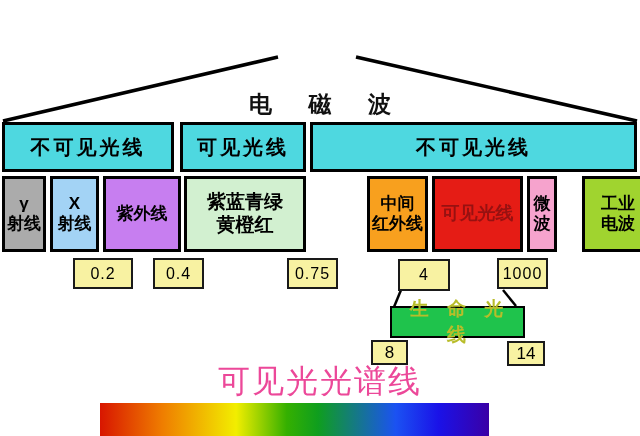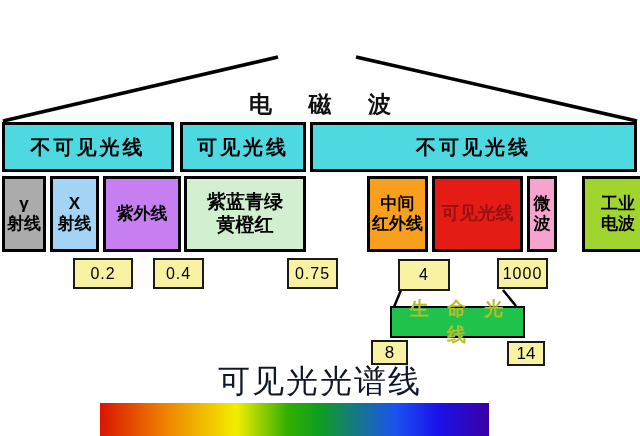--- a/index.html
+++ b/index.html
@@ -38,21 +38,21 @@
   }
   .lifebox{
     left:390px;top:306px;width:135px;height:32px;border:2px solid #000;
     font-size:19px;font-weight:bold;letter-spacing:2px;word-spacing:9px;
   }
   .rangebox{
     height:25px;border:2px solid #1a1a1a;font-size:17px;color:#000;
   }
   .spec-title{
     left:0;top:364px;width:640px;height:36px;
-    font-size:32px;color:#0f172a;letter-spacing:2px;
+    font-size:32px;color:#ec4899;letter-spacing:2px;
   }
   .rainbow{left:100px;top:403px;width:389px;height:33px;}
 </style>
 </head>
 <body>
 
 <div class="canvas">
 
   <svg class="overlay">
     <line x1="278" y1="57" x2="3" y2="121" stroke="#000" stroke-width="3.5"></line>

